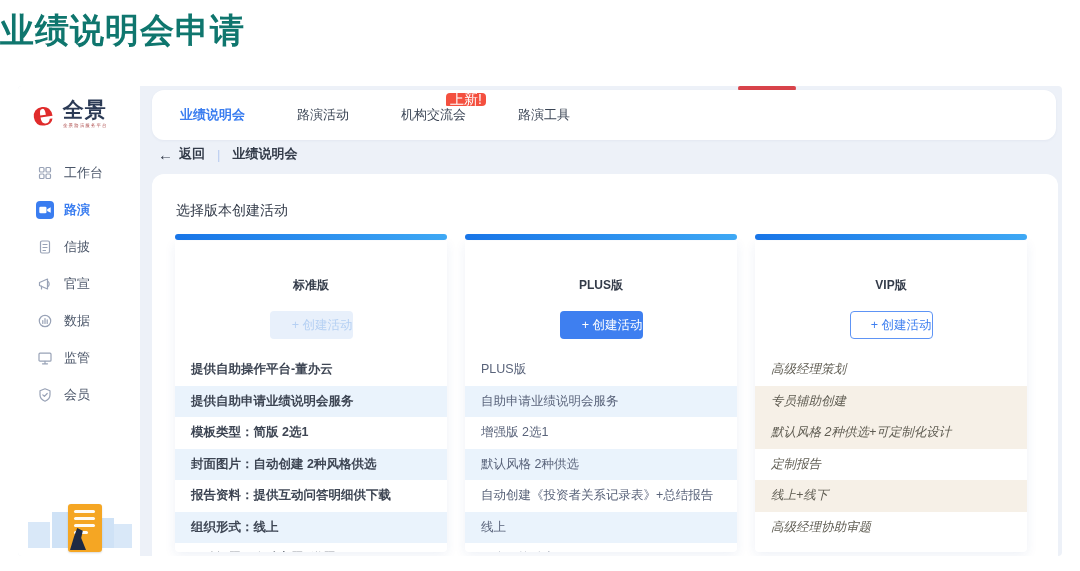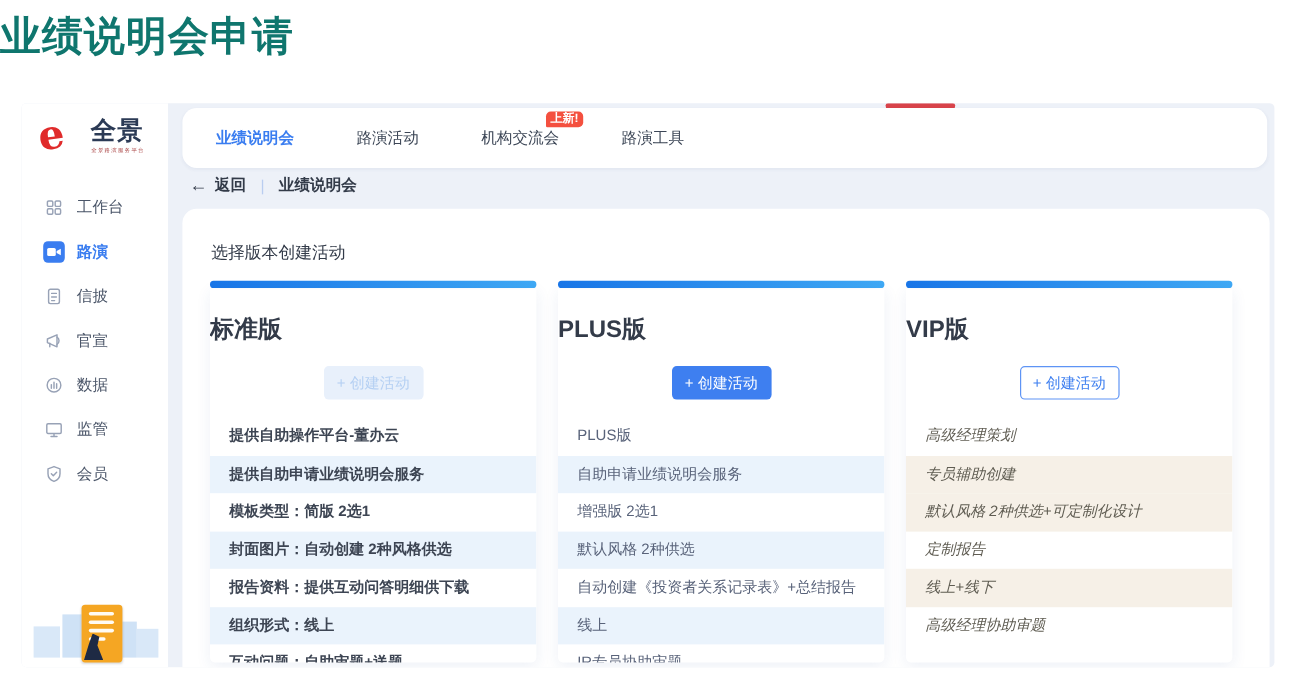--- a/index.html
+++ b/index.html
@@ -13,21 +13,21 @@
 
   
   .app { position:absolute; left:18px; top:86px; width:1044px; height:470px;
          background:#edf1f8; border-radius:4px; overflow:hidden; }
 
   
   .sidebar { position:absolute; left:0; top:0; width:122px; height:100%; background:#fff; }
   .logo-row { position:absolute; left:14px; top:12px; display:flex; align-items:flex-start; }
   .logo-mark { font-size:34px; line-height:30px; font-weight:900; color:#e02b2b;
                transform:rotate(-8deg); font-family:"DejaVu Serif",serif; }
-  .logo-texts { margin-left:22px; }
+  .logo-texts { margin-left:9px; }
   .logo-brand { font-size:21px; font-weight:800; color:#2b3a55; line-height:24px; letter-spacing:1px; }
   .logo-tagline { font-size:5px; color:#a44; letter-spacing:1.2px; white-space:nowrap; transform:scale(.9); transform-origin:left; }
 
   .menu { position:absolute; left:0; top:68px; width:100%; }
   .menu-item { display:flex; align-items:center; height:37px; padding-left:18px; cursor:pointer;
                font-size:13px; color:#4a5568; }
   .menu-item .mi-icon { width:18px; height:18px; margin-right:10px; display:flex; align-items:center; justify-content:center; }
   .menu-item.active { color:#3a7df0; font-weight:600; }
   .menu-item.active .mi-icon { background:#3a7df0; border-radius:4px; }
 
@@ -45,21 +45,21 @@
   .figure { position:absolute; left:52px; bottom:6px; width:16px; height:22px; background:#1e2a44;
             clip-path:polygon(45% 0,80% 12%,70% 45%,100% 100%,0 100%,25% 40%); }
 
   
   .navbar { position:absolute; left:134px; top:4px; width:904px; height:50px; background:#fff;
             border-radius:12px; display:flex; align-items:center; padding-left:28px;
             box-shadow:0 1px 3px rgba(30,60,120,.05); }
   .nav-tab { position:relative; margin-right:52px; font-size:13px; color:#3c4656; cursor:pointer; }
   .nav-tab.active { color:#3a7df0; font-weight:700; }
   .nav-badge { position:absolute; top:-13px; right:-20px; background:#f4503f; color:#fff;
-               font-size:10px; line-height:13px; padding:0 4px; border-radius:4px 4px 4px 1px; font-weight:700; }
+               font-size:14px; line-height:13px; padding:0 4px; border-radius:4px 4px 4px 1px; font-weight:400; }
 
   .red-pill { position:absolute; left:720px; top:0; width:58px; height:8px; background:#d8434a;
               border-radius:3px 3px 9px 9px; }
 
   
   .crumbs { position:absolute; left:140px; top:59px; display:flex; align-items:center; font-size:13px; }
   .back { display:flex; align-items:center; color:#333b49; font-weight:600; cursor:pointer; }
   .back .arrow { font-size:15px; margin-right:6px; color:#333b49; }
   .crumb-div { color:#b9cdf0; margin:0 12px; font-size:13px; }
   .crumb-cur { color:#333b49; font-weight:700; }
@@ -67,23 +67,23 @@
   
   .panel { position:absolute; left:134px; top:88px; width:906px; height:382px; background:#fff;
            border-radius:12px 12px 0 0; }
   .section-title { position:absolute; left:24px; top:28px; font-size:14px; color:#333b49; font-weight:500; }
 
   .cards { position:absolute; left:23px; top:60px; display:flex; gap:18px; }
   .card { width:272px; position:relative; }
   .card-bar { height:6px; border-radius:6px; background:linear-gradient(90deg,#1976e8,#3fa9f5); }
   .card-body { margin-top:1px; background:#fff; height:311px; overflow:hidden;
                box-shadow:0 3px 12px rgba(40,80,150,.08); border-radius:0 0 4px 4px; }
-  .card-title { padding-top:20px; font-size:20px; font-weight:600; color:#333b49; }
+  .card-title { text-align:center; padding-top:36px; font-size:12px; font-weight:600; color:#333b49; }
   .card-btn { display:block; margin:17px auto 0; width:83px; height:28px; border-radius:4px;
-              font-size:12.5px; cursor:pointer; font-family:inherit; }
+              font-size:12.5px; cursor:pointer; font-family:inherit;text-align:right; }
   .card-btn.disabled { background:#e8f0fb; color:#b5d0f3; border:none; }
   .card-btn.primary  { background:#3e7ff0; color:#fff; border:none; }
   .card-btn.outline  { background:#fff; color:#3e7ff0; border:1px solid #5e94f5; }
   .rows { margin-top:15px; }
   .row { height:31.5px; line-height:31.5px; padding-left:16px; font-size:12.5px; color:#59637a;
          white-space:nowrap; overflow:hidden; }
   .card.c1 .row { font-weight:700; color:#3d4553; }
   .card.c1 .row.alt, .card.c2 .row.alt { background:#eaf3fc; }
   .card.c3 .row { color:#5f5c52;font-style:italic; }
   .card.c3 .row.alt { background:#f6f0e7; }

